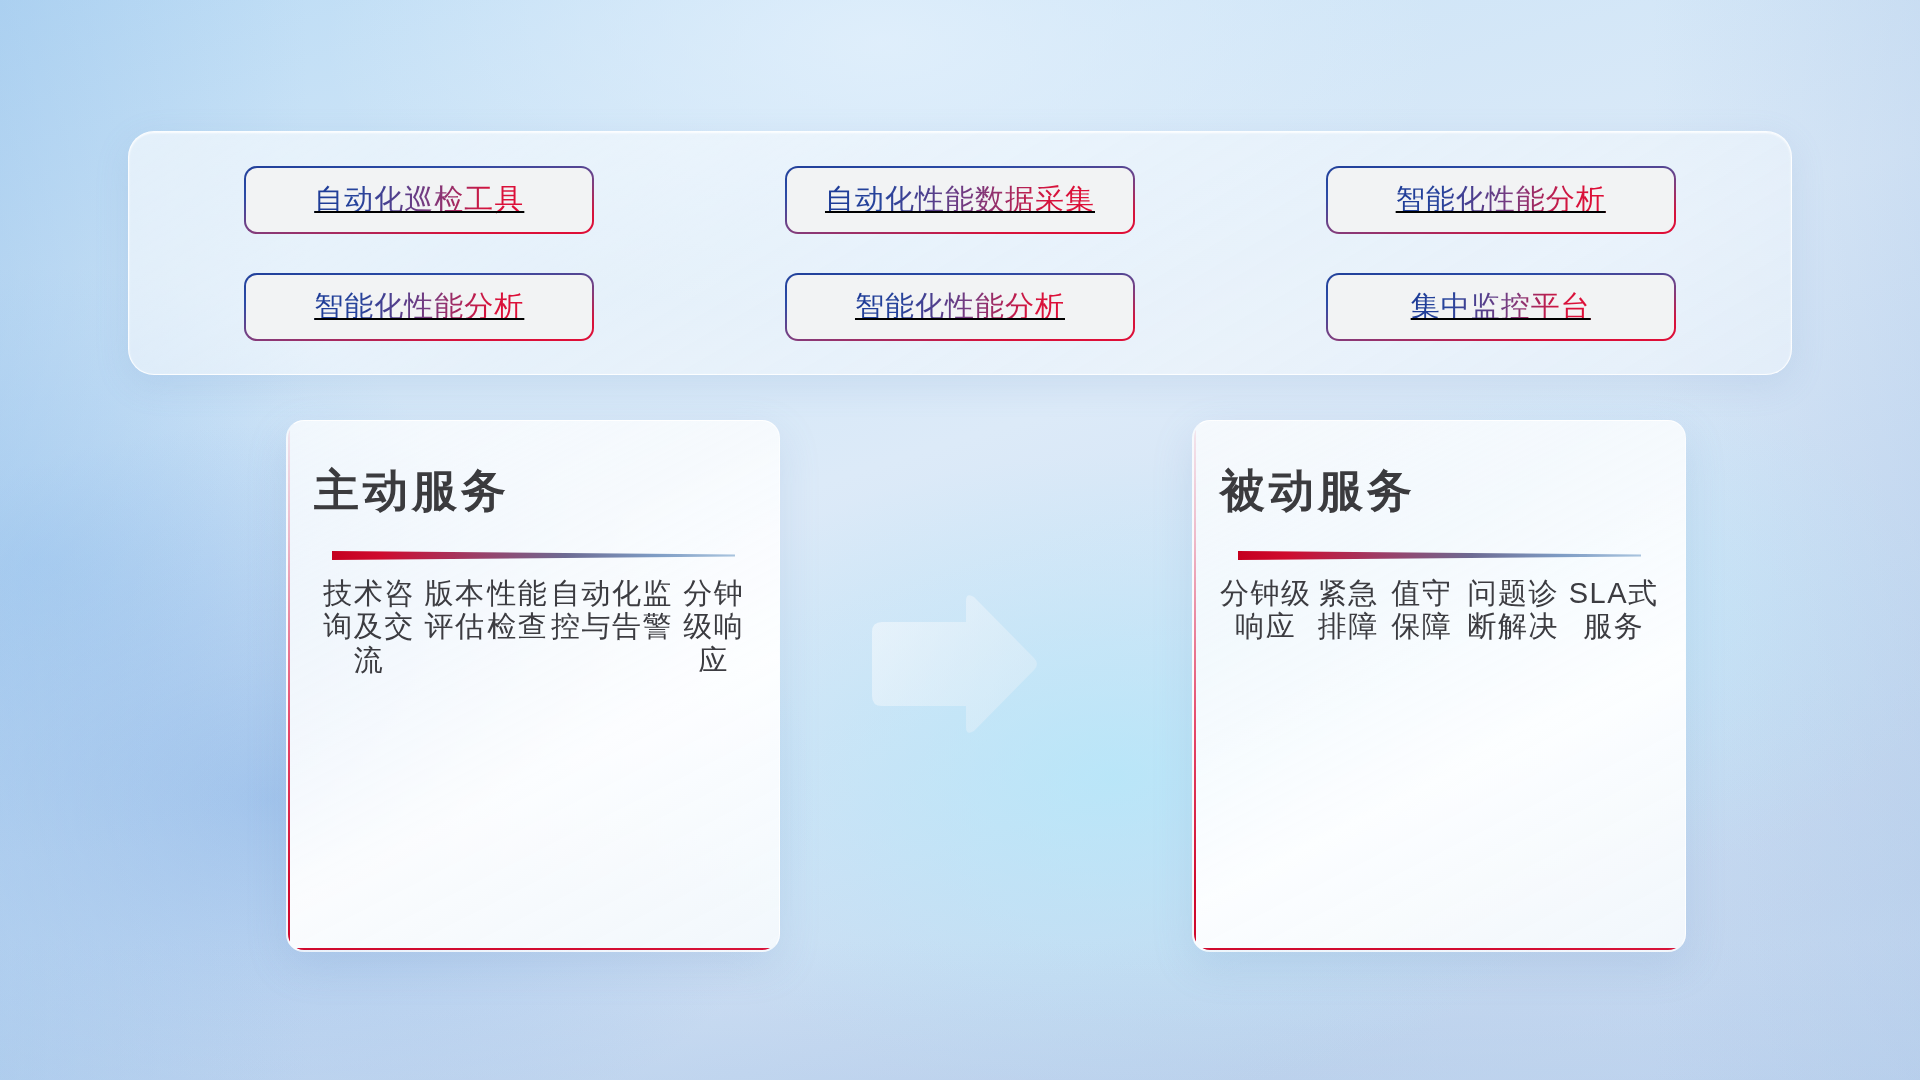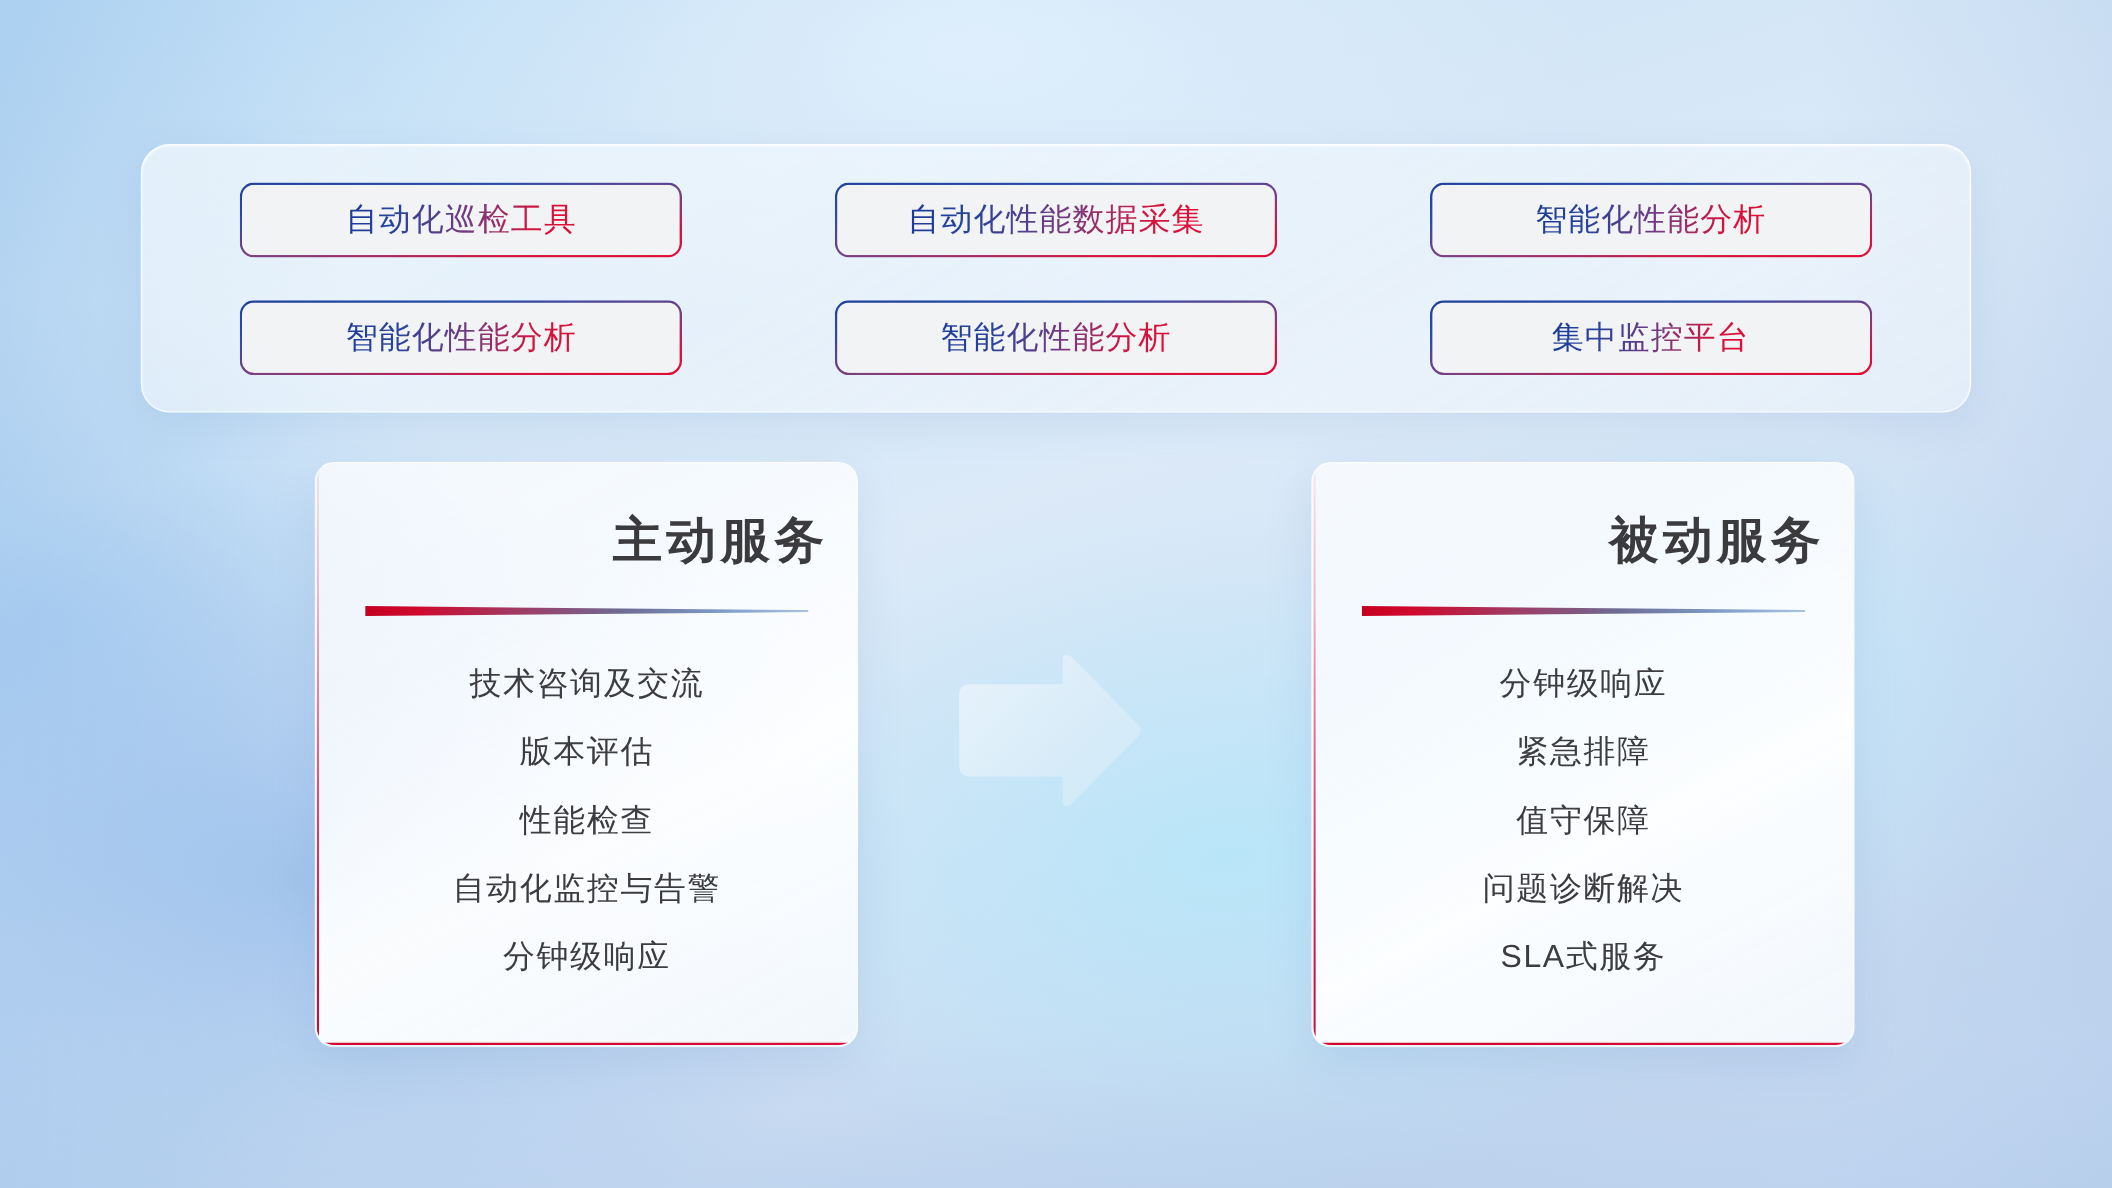--- a/index.html
+++ b/index.html
@@ -54,31 +54,32 @@
     grid-template-columns: repeat(3, 1fr);
     grid-template-rows: repeat(2, 1fr);
     align-items: center;
     justify-items: center;
     padding: 22px 20px;
     row-gap: 16px;
   }
 
   .pill {
     position: relative;
-    width: 402px;
+    width: 350px;
     height: 68px;
     border-radius: 13px;
     background:
       linear-gradient(#f2f3f4, #f2f3f4) padding-box,
       linear-gradient(172deg, #21409a 0%, #2b4ba6 26%, #7c3f80 56%, #d6133c 82%, #e00d36 100%) border-box;
     border: 2px solid transparent;
     display: flex;
     align-items: center;
     justify-content: center;
     cursor: pointer;
+    text-decoration: underline;
   }
   .pill-label {
     font-size: 29px;
     font-weight: 500;
     letter-spacing: 1px;
     background: linear-gradient(100deg, #1c3a96 0%, #27449c 22%, #7a3a7e 55%, #d6133c 82%, #e00d36 100%);
     -webkit-background-clip: text;
     background-clip: text;
     color: transparent;
     -webkit-text-fill-color: transparent;
@@ -125,39 +126,39 @@
     left: 0; right: 0; bottom: 0;
     height: 2.2px;
     border-radius: 0 0 18px 18px;
     background: linear-gradient(90deg, #cf0a2e 0%, #d20b30 55%, #d8143a 100%);
   }
 
   #card-left  { left: 286px; }
   #card-right { left: 1192px; }
 
   .card-title {
-    text-align: right;
+    text-align: left;
     font-size: 45px;
     font-weight: bold;
     color: #3b3b3e;
     letter-spacing: 4px;
     margin-top: 12px;
   }
 
   .divider {
     position: relative;
     height: 14px;
     margin: 28px 18px 0 18px;
   }
   .divider svg { display: block; width: 100%; height: 14px; }
 
   .card-items {
     flex: 1;
     display: flex;
-    flex-direction: column;
+    flex-direction: row;
     justify-content: space-evenly;
     padding: 14px 0 10px;
   }
   .card-item {
     text-align: center;
     font-size: 29px;
     font-weight: 400;
     color: #3c3c41;
     letter-spacing: 1.5px;
     line-height: 1.15;

